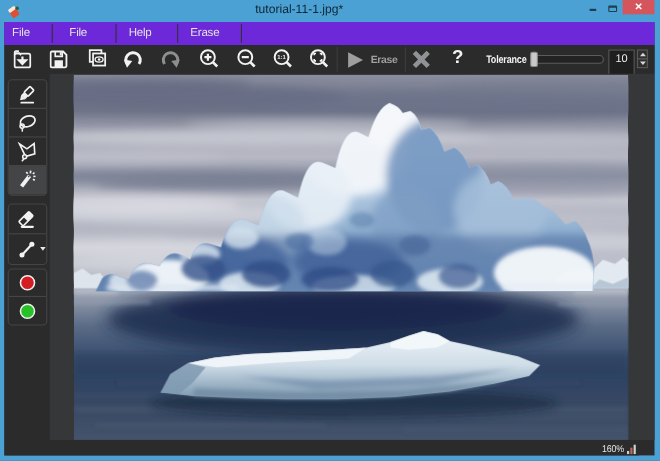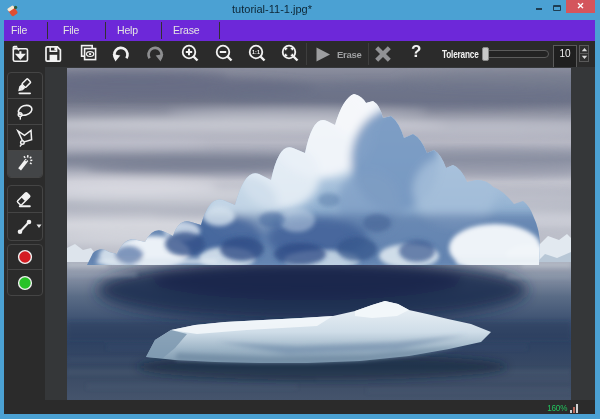--- a/index.html
+++ b/index.html
@@ -29,21 +29,21 @@
 #spinb{position:absolute;left:575px;top:4px;width:10px;height:17px;background:#2f2f2f;border:1px solid #5a5a5a}
 
 #canvas{position:absolute;left:45px;top:67px;width:550px;height:333px;background:#353739}
 #sidebar{position:absolute;left:4px;top:67px;width:41px;height:333px;background:#2b2b2b}
 .tgroup{position:absolute;left:3px;width:36px;border:1px solid #454545;border-radius:4px;overflow:hidden}
 .tbtn{width:100%;border-bottom:1px solid #454545;position:relative}
 .tbtn:last-child{border-bottom:none}
 .tbtn.sel{background:#434547}
 .tbtn svg{position:absolute;left:50%;top:50%;transform:translate(-50%,-50%)}
 
-#status{position:absolute;left:4px;top:400px;width:577px;height:14px;background:#2b2b2b;color:#22c55e}
+#status{position:absolute;left:4px;top:400px;width:577px;height:14px;background:#2b2b2b;color:#e5e5e5}
 #status .pct{position:absolute;right:14px;top:3px;font-size:9px;letter-spacing:-0.2px;transform:scaleX(0.9);transform-origin:100% 50%}
 
 #photo{position:absolute;left:67px;top:68px;width:504px;height:332px}
 </style></head>
 <body>
 <div id="frame"></div>
 <div id="title">
  <div class="txt">tutorial-11-1.jpg*</div>
  <svg id="appicon" width="12" height="13" viewBox="0 0 12 13">
    <rect x="2" y="3" width="7" height="9" rx="1.5" fill="#df4f33" transform="rotate(-35 5 7)"></rect>

